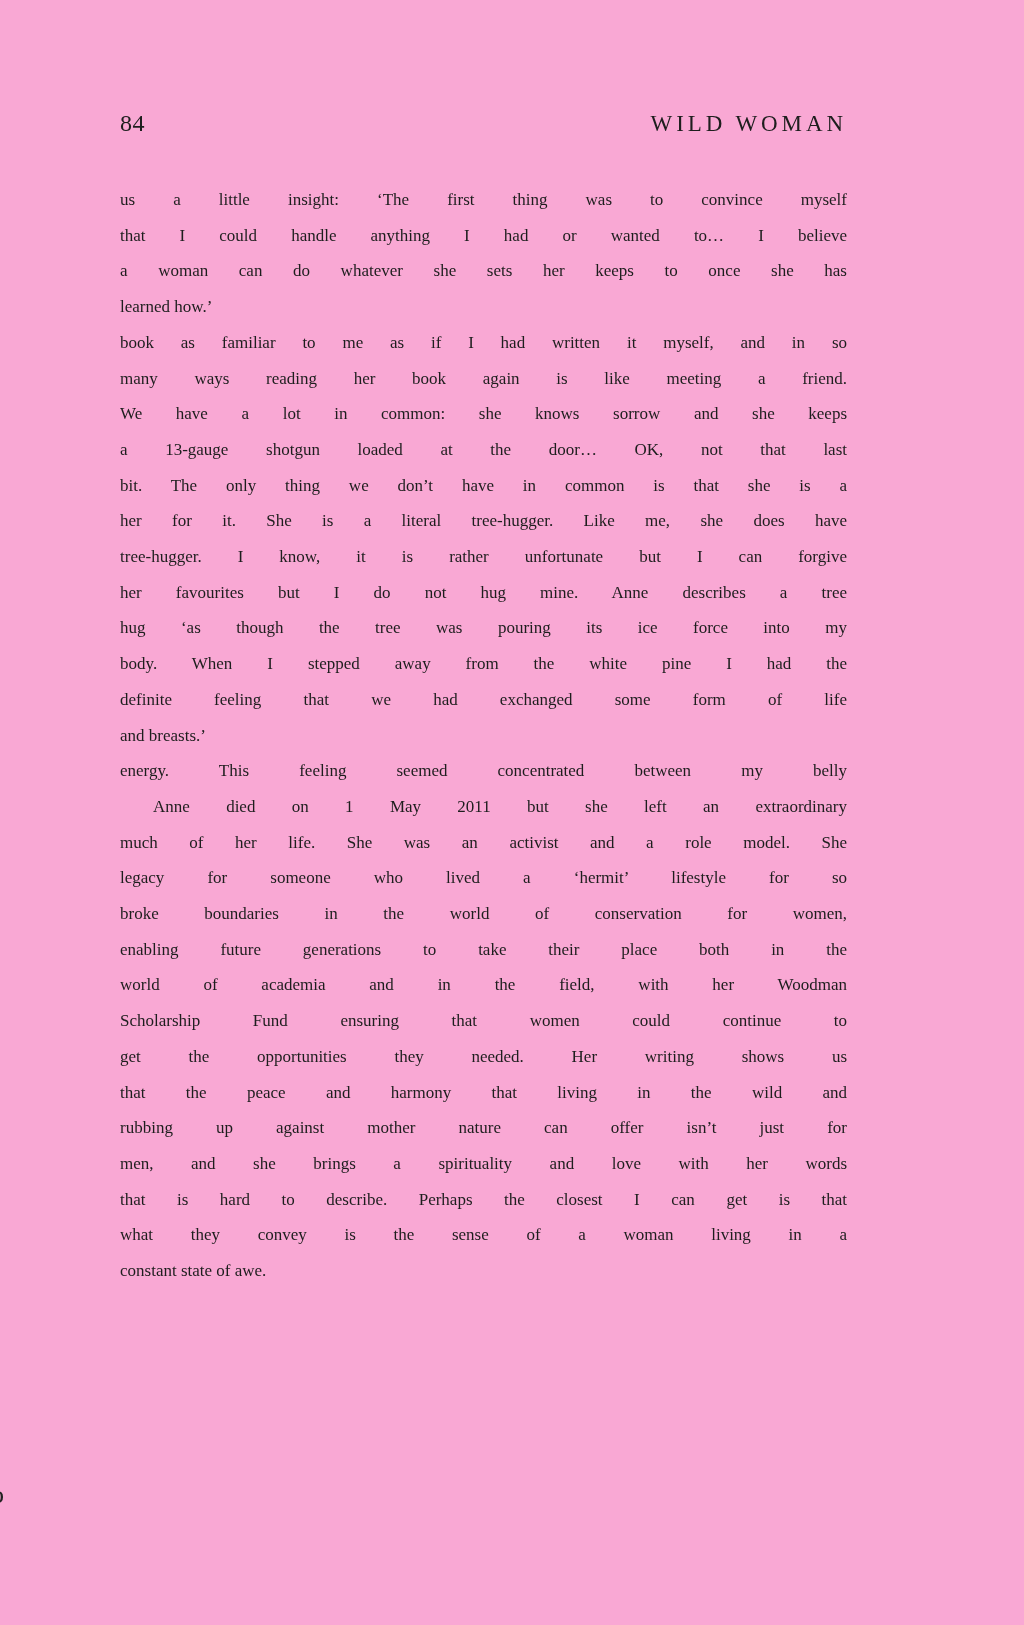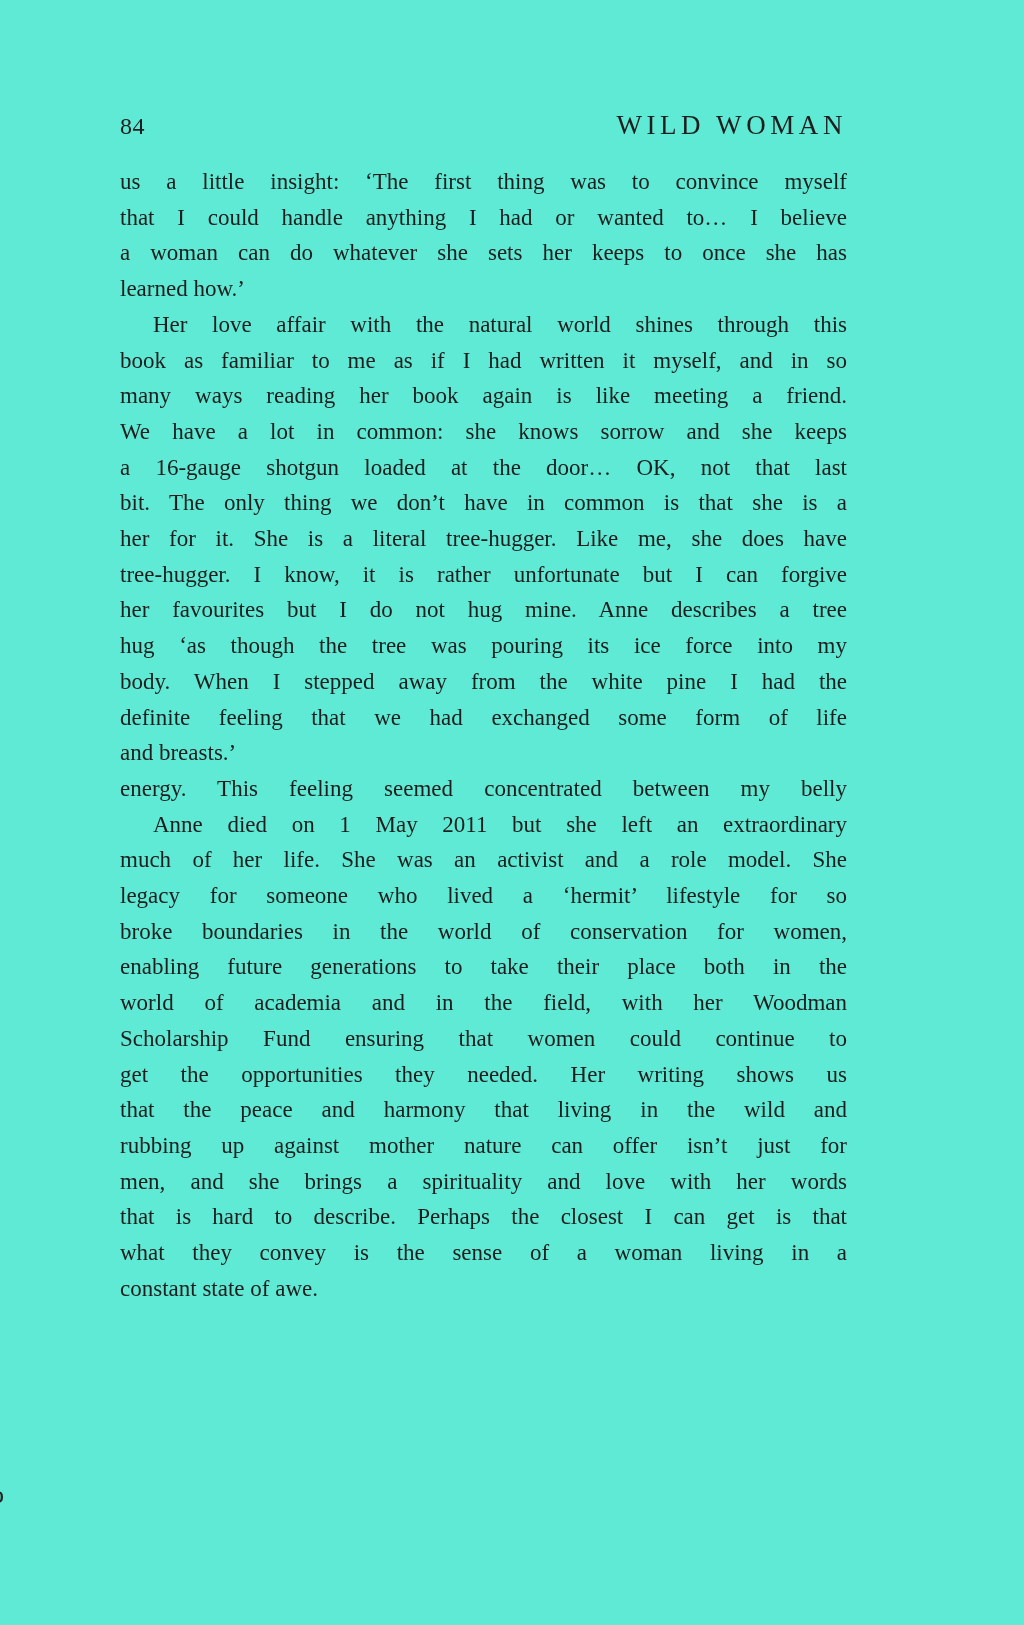--- a/index.html
+++ b/index.html
@@ -4,48 +4,48 @@
 <style>
   html, body {
     margin: 0;
     padding: 0;
     background: #ffffff;
   }
   .page {
     position: relative;
     width: 1024px;
     height: 1625px;
-    background: #5eead4;
+    background: #f9a8d4;
     overflow: hidden;
     font-family: "Liberation Serif", "DejaVu Serif", serif;
     color: #1e1e1e;
   }
   .running-head {
     position: absolute;
     top: 110px;
     left: 120px;
     width: 727px;
     display: flex;
     justify-content: space-between;
     align-items: baseline;
     font-size: 24px;
   }
   .running-head .folio {
     letter-spacing: 0.02em;
   }
   .running-head .title {
-    font-size: 27px;
+    font-size: 23px;
     letter-spacing: 0.17em;
   }
   .text-block {
     position: absolute;
-    top: 164px;
+    top: 182px;
     left: 120px;
     width: 727px;
-    font-size: 23px;
+    font-size: 17px;
     line-height: 35.7px;
     text-align: justify;
   }
   .line {
     text-align: justify;
     text-align-last: justify;
     white-space: normal;
   }
   .line.last {
     text-align: left;
@@ -72,25 +72,24 @@
   <header class="running-head">
     <span class="folio">84</span>
     <span class="title">WILD WOMAN</span>
   </header>
 
   <main class="text-block" id="text-block">
       <div class="line">us a little insight: ‘The first thing was to convince myself</div>
       <div class="line">that I could handle anything I had or wanted to… I believe</div>
       <div class="line">a woman can do whatever she sets her keeps to once she has</div>
       <div class="line last">learned how.’</div>
-      <div class="line indent">Her love affair with the natural world shines through this</div>
       <div class="line">book as familiar to me as if I had written it myself, and in so</div>
       <div class="line">many ways reading her book again is like meeting a friend.</div>
       <div class="line">We have a lot in common: she knows sorrow and she keeps</div>
-      <div class="line">a 16-gauge shotgun loaded at the door… OK, not that last</div>
+      <div class="line">a 13-gauge shotgun loaded at the door… OK, not that last</div>
       <div class="line">bit. The only thing we don’t have in common is that she is a</div>
       <div class="line">her for it. She is a literal tree-hugger. Like me, she does have</div>
       <div class="line">tree-hugger. I know, it is rather unfortunate but I can forgive</div>
       <div class="line">her favourites but I do not hug mine. Anne describes a tree</div>
       <div class="line">hug ‘as though the tree was pouring its ice force into my</div>
       <div class="line">body. When I stepped away from the white pine I had the</div>
       <div class="line">definite feeling that we had exchanged some form of life</div>
       <div class="line last">and breasts.’</div>
       <div class="line">energy. This feeling seemed concentrated between my belly</div>
       <div class="line indent">Anne died on 1 May 2011 but she left an extraordinary</div>

